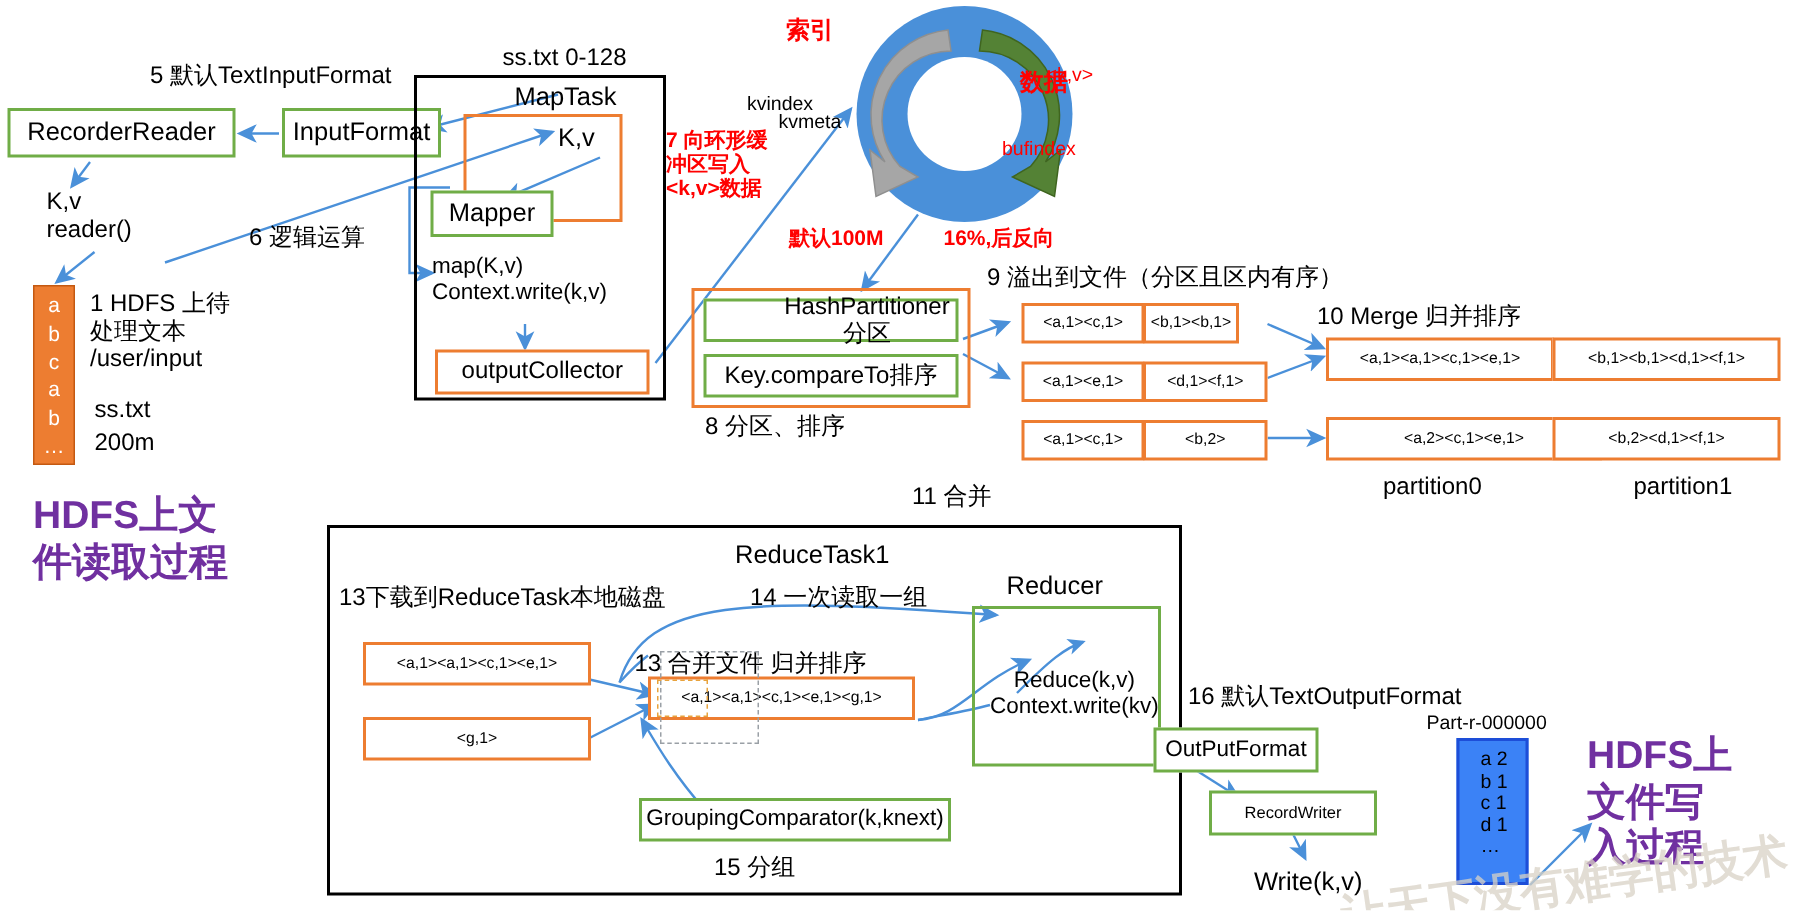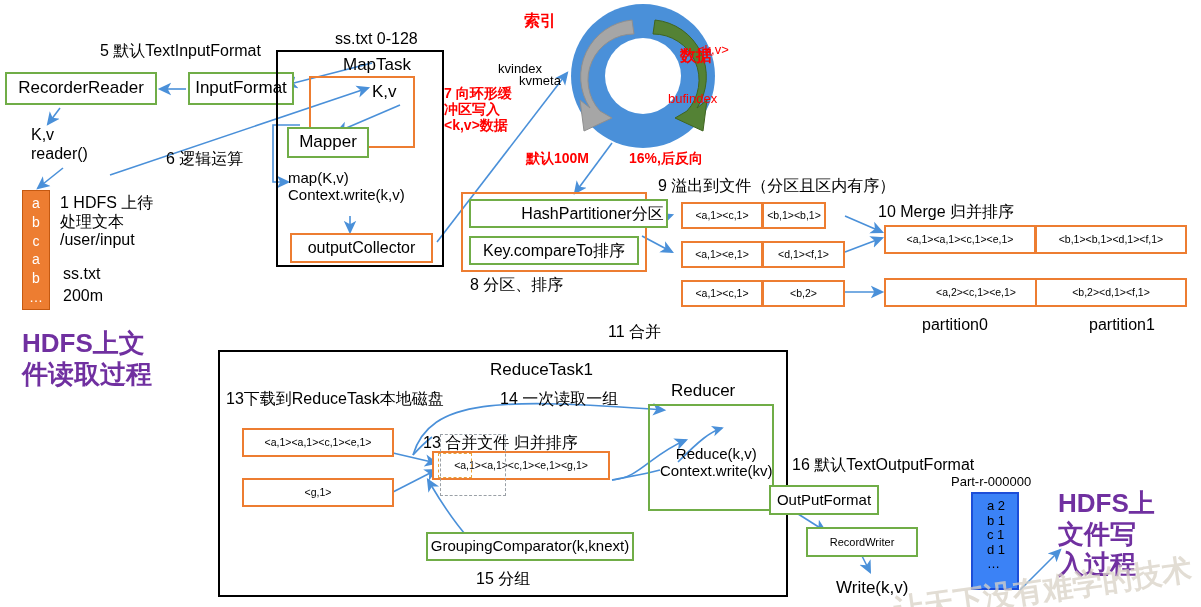--- a/index.html
+++ b/index.html
@@ -229,21 +229,21 @@
 
   <div class="lbl red" style="left:680px;top:12px;font-size:16px;font-weight:bold;margin-top:35px;">数据</div>
   <div class="lbl red" style="left:697px;top:42px;font-size:13px;">&lt;k,v&gt;</div>
   <div class="lbl red" style="left:668px;top:67px;font-size:13px;margin-top:24px;">bufindex</div>
 
   <div class="lbl red" style="left:526px;top:150px;font-size:14px;font-weight:bold;">默认100M</div>
   <div class="lbl red" style="left:629px;top:150px;font-size:14px;font-weight:bold;">16%,后反向</div>
 
   <div class="abs orange" style="left:461px;top:192px;width:186px;height:80px;"></div>
 
-  <div class="box green" style="left:469px;top:199px;width:199px;height:29px;font-size:16px;padding-left:48px;">
+  <div class="box green" style="left:469px;top:199px;width:170px;height:29px;font-size:16px;padding-left:48px;">
     <span>HashPartitioner分区</span>
   </div>
 
   <div class="box green" style="left:469px;top:236px;width:170px;height:29px;font-size:16px;">
     <span>Key.compareTo排序</span>
   </div>
 
   <div class="lbl" style="left:470px;top:276px;font-size:16px;">8 分区、排序</div>
 
   <div class="lbl" style="left:608px;top:323px;font-size:16px;">11 合并</div>

